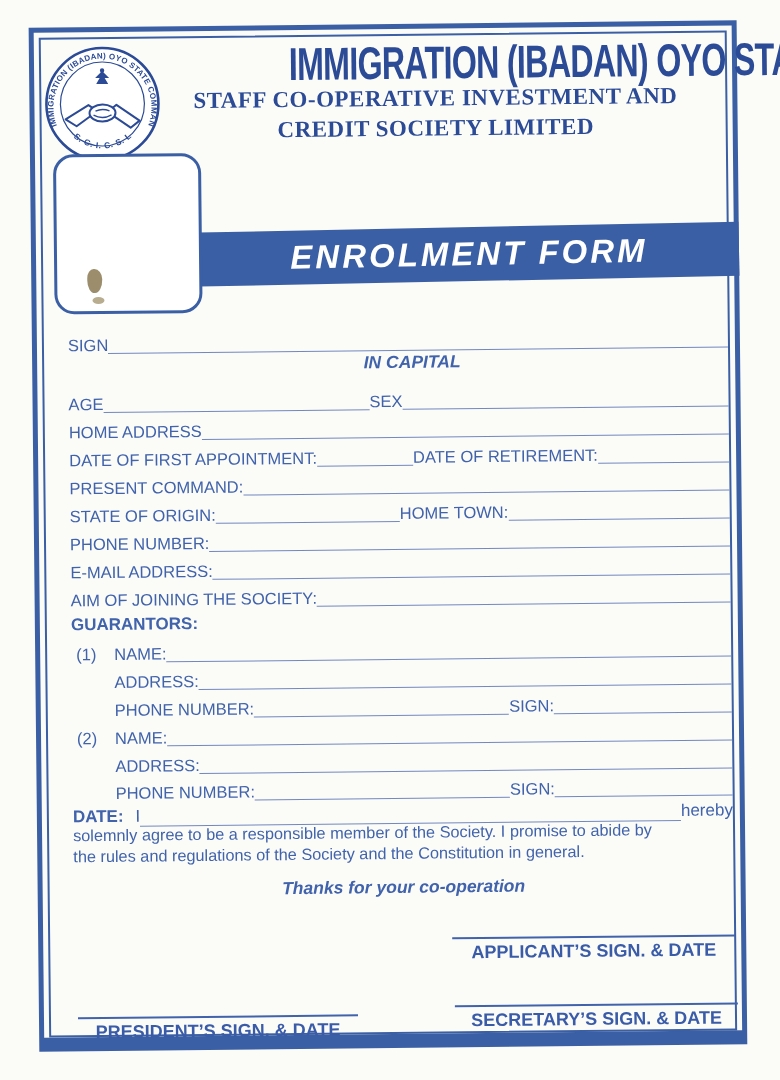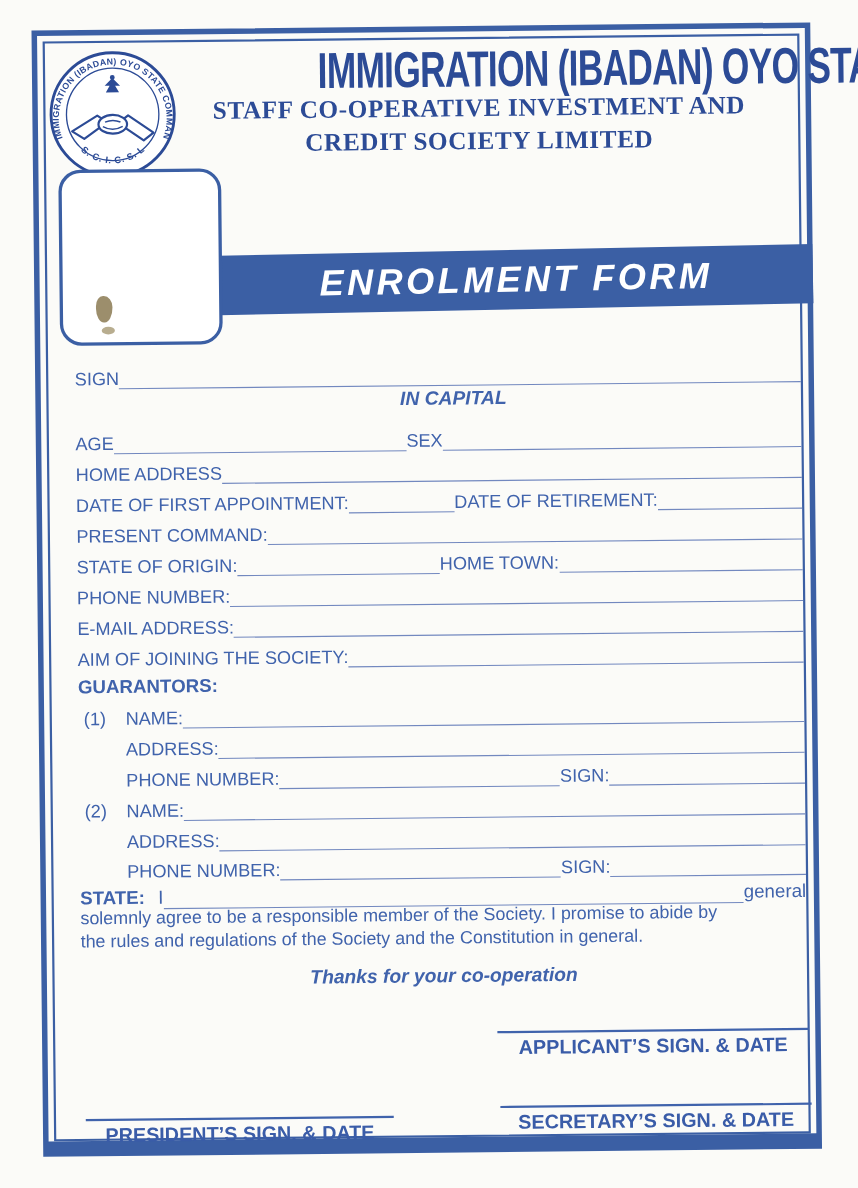--- a/index.html
+++ b/index.html
@@ -191,25 +191,25 @@
     <span class="fill"></span>
   </div>
   <div class="row" style="top:775px;left:113px;width:617px">
     <span class="lbl">PHONE NUMBER:</span>
     <span class="fill fx255"></span>
     <span class="lbl">SIGN:</span>
     <span class="fill"></span>
   </div>
 
   <div class="row" style="top:800px;font-size:17px">
-    <span class="lbl bold">STATE:</span>
+    <span class="lbl bold">DATE:</span>
     <span class="gap"></span>
     <span class="lbl">I</span>
     <span class="fill"></span>
-    <span class="lbl">general</span>
+    <span class="lbl">hereby</span>
   </div>
   <div class="oathp" style="top:823px">solemnly agree to be a responsible member of the Society. I promise to abide by</div>
   <div class="oathp" style="top:844px">the rules and regulations of the Society and the Constitution in general.</div>
 
   <div class="caption" style="left:70px;top:877px;width:660px;font-size:17.5px">Thanks for your co-operation</div>
 
   <div class="sig" style="left:448px;top:938px;width:283px">
     <span>APPLICANT’S SIGN. &amp; DATE</span>
   </div>
   <div class="sig" style="left:73px;top:1014px;width:280px">

